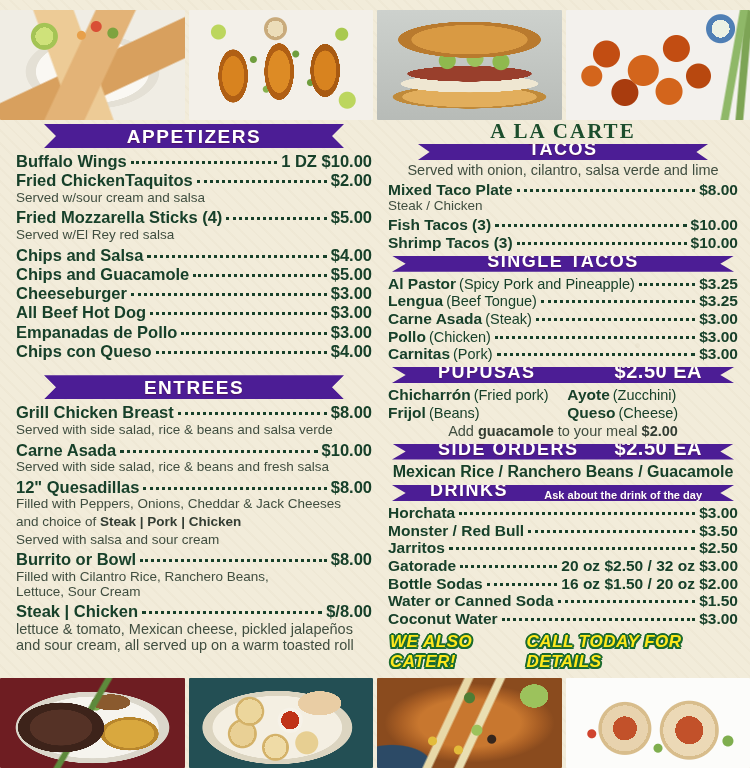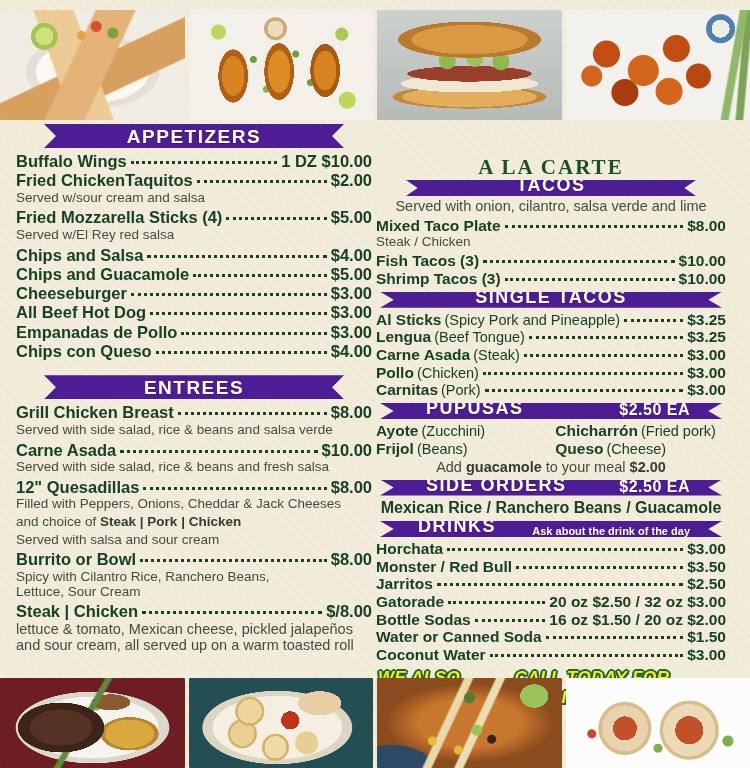--- a/index.html
+++ b/index.html
@@ -106,32 +106,32 @@
       radial-gradient(circle at 67% 58%, #c2512a 0 14px, #ecd9b6 14px 26px, #d8bd8c 26px 29px, transparent 30px),
       radial-gradient(circle at 31% 54%, #6e4426 0 5px, transparent 6px),
       radial-gradient(circle at 69% 55%, #6e4426 0 6px, transparent 7px),
       radial-gradient(circle at 14% 62%, #d0442e 0 4px, transparent 5px),
       radial-gradient(circle at 88% 70%, #7fae4e 0 5px, transparent 6px),
       radial-gradient(circle at 50% 78%, #7fae4e 0 4px, transparent 5px);
       background-color:#fcfcfa;}
   
   .col{position:absolute;top:120px;}
   .col-l{left:16px;width:356px;}
-  .col-r{left:376px;width:350px;margin-top:36px;}
+  .col-r{left:388px;width:350px;}
   
   .ban{
     height:24px;background:#4c1d95;color:#fff;font-weight:bold;font-size:19px;
     letter-spacing:1.5px;display:flex;align-items:flex-end;justify-content:center;
     margin:4px 28px 4px;text-shadow:0 1px 1px rgba(90,0,0,.35);
     clip-path:polygon(0 0,100% 0,96% 50%,100% 100%,0 100%,4% 50%);
   }
   .col-r .ban{margin:4px 4px 3px;height:16px;font-size:18px;}
   .col-r .ban.mid{margin:2px 30px 3px;}
   .ban.split{justify-content:space-between;padding:0 32px 0 46px;}
-  .ban .bprice{font-size:16px;letter-spacing:.5px;}
+  .ban .bprice{font-size:20px;letter-spacing:.5px;}
   .ban .bnote{font-size:11px;letter-spacing:0;font-weight:bold;}
   
   .row{display:flex;align-items:baseline;color:#17402a;font-weight:bold;
        font-size:16.5px;line-height:1.17;}
   .col-r .row{font-size:15.5px;line-height:1.14;}
   .nm{white-space:nowrap;}
   .pn{font-weight:normal;font-size:14.5px;margin-left:3px;text-align:right;}
   .ld{flex:1;border-bottom:3px dotted #17402a;margin:0 4px;transform:translateY(-3px);min-width:10px;}
   .pr{white-space:nowrap;}
   .desc{color:#3f4d3f;font-size:13.5px;line-height:1.1;margin:0 0 3px;}
@@ -235,21 +235,21 @@
   <div class="desc">Filled with Peppers, Onions, Cheddar &amp; Jack Cheeses</div>
   <div class="desc">
     <span>and choice of </span><b>Steak | Pork | Chicken</b>
   </div>
   <div class="desc">Served with salsa and sour cream</div>
   <div class="row">
     <span class="nm">Burrito or Bowl</span>
     <span class="ld"></span>
     <span class="pr">$8.00</span>
   </div>
-  <div class="desc" style="margin-bottom:0;">Spicy with Cilantro Rice, Ranchero Beans,</div>
+  <div class="desc" style="margin-bottom:0;">Filled with Cilantro Rice, Ranchero Beans,</div>
   <div class="desc">Lettuce, Sour Cream</div>
 
 
   <div class="row">
     <span class="nm">Steak | Chicken</span>
     <span class="ld"></span>
     <span class="pr">$/8.00</span>
   </div>
   <div class="desc" style="font-size:14.5px;margin-bottom:0;">lettuce &amp; tomato, Mexican cheese, pickled jalapeños</div>
   <div class="desc" style="font-size:14.5px;">and sour cream, all served up on a warm toasted roll</div>
@@ -279,21 +279,21 @@
     <span class="nm">Shrimp Tacos (3)</span>
     <span class="ld"></span>
     <span class="pr">$10.00</span>
   </div>
 
   <div class="ban">
     <span>SINGLE TACOS</span>
   </div>
 
   <div class="row">
-    <span class="nm"><span>Al Sticks</span><span class="pn">(Spicy Pork and Pineapple)</span></span>
+    <span class="nm"><span>Al Pastor</span><span class="pn">(Spicy Pork and Pineapple)</span></span>
     <span class="ld"></span>
     <span class="pr">$3.25</span>
   </div>
   <div class="row">
     <span class="nm"><span>Lengua</span><span class="pn">(Beef Tongue)</span></span>
     <span class="ld"></span>
     <span class="pr">$3.25</span>
   </div>
   <div class="row">
     <span class="nm"><span>Carne Asada</span><span class="pn">(Steak)</span></span>
@@ -310,22 +310,22 @@
     <span class="ld"></span>
     <span class="pr">$3.00</span>
   </div>
 
   <div class="ban split">
     <span>PUPUSAS</span>
     <span class="bprice">$2.50 EA</span>
   </div>
 
   <div class="pup-grid">
+    <div><span>Chicharrón</span><span class="pn">(Fried pork)</span></div>
     <div><span>Ayote</span><span class="pn">(Zucchini)</span></div>
-    <div><span>Chicharrón</span><span class="pn">(Fried pork)</span></div>
     <div><span>Frijol</span><span class="pn">(Beans)</span></div>
     <div><span>Queso</span><span class="pn">(Cheese)</span></div>
   </div>
   <div class="desc center" style="font-size:14.5px;margin:1px 0 2px;">
     <span>Add </span><b>guacamole</b><span> to your meal </span><b>$2.00</b>
   </div>
 
   <div class="ban split">
     <span>SIDE ORDERS</span>
     <span class="bprice">$2.50 EA</span>

